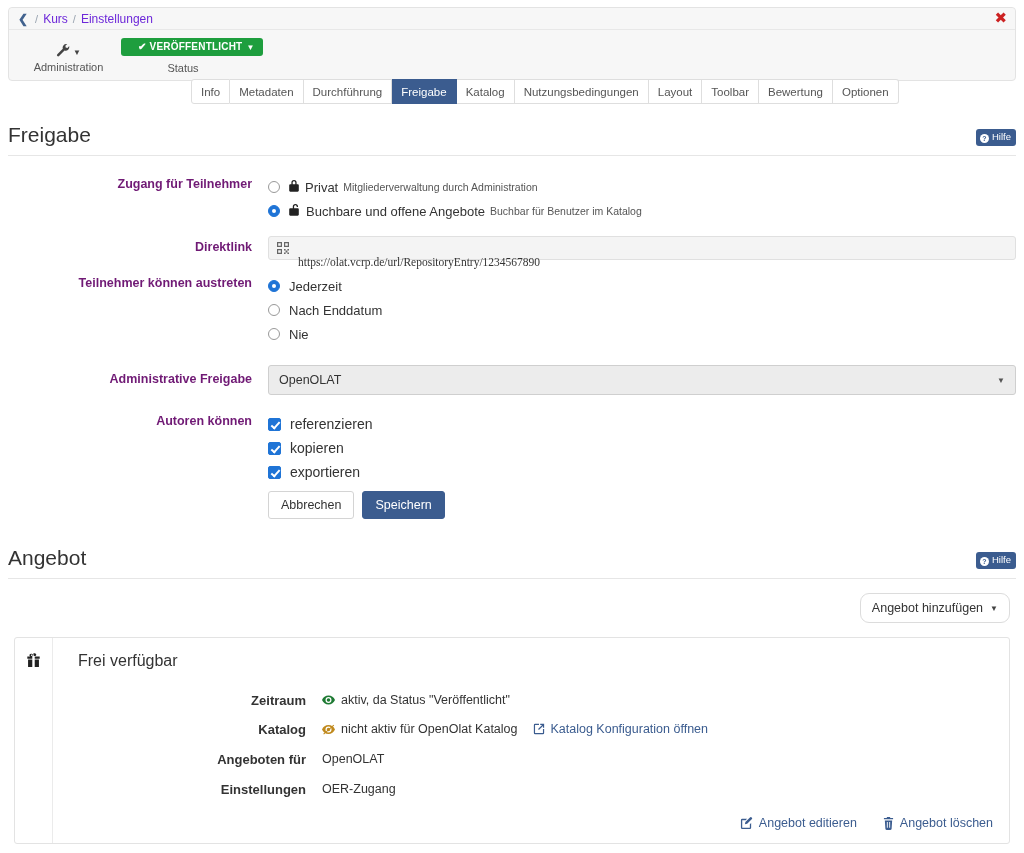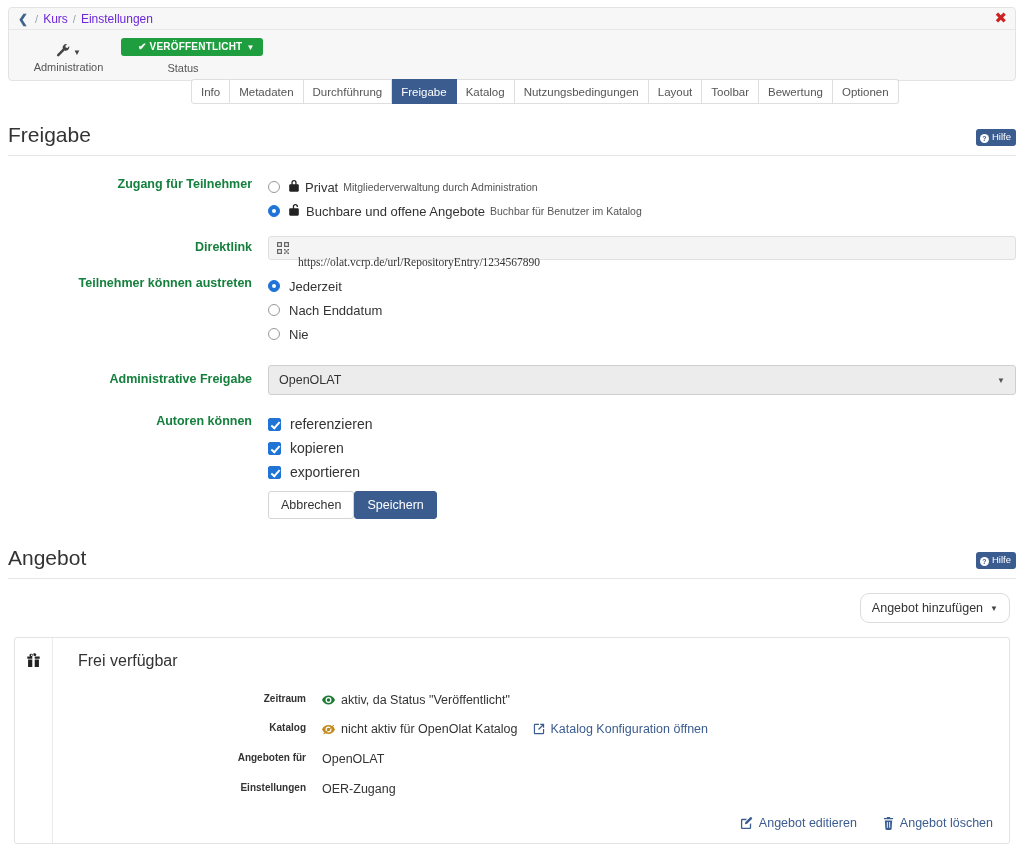--- a/index.html
+++ b/index.html
@@ -119,21 +119,21 @@
     text-align: center; line-height: 9px;
     margin-right: 3px;
     vertical-align: -1px;
   }
 
   
   .form-row { position: absolute; left: 0; width: 1016px; }
   .f-label {
     position: absolute; left: 0; width: 252px;
     text-align: right;
-    font-weight: bold; font-size: 12.5px; color: #15803d;
+    font-weight: bold; font-size: 12.5px; color: #701a75;
   }
   .f-ctrl { position: absolute; left: 268px; }
 
   .radio-line { display: flex; align-items: center; height: 20px; margin-bottom: 4px; }
   .radio {
     width: 12px; height: 12px; border-radius: 50%;
     border: 1px solid #999; background: #fff;
     margin-right: 9px; flex: 0 0 auto;
     position: relative; cursor: pointer;
   }
@@ -211,21 +211,21 @@
     font-size: 15px; color: #222;
   }
   .offer-body { position: absolute; left: 39px; top: 0; right: 0; bottom: 0; }
   .offer-title {
     position: absolute; left: 24px; top: 14px;
     font-size: 16px; color: #333;
   }
   .o-row { position: absolute; left: 0; width: 100%; height: 20px; }
   .o-label {
     position: absolute; left: 0; width: 252px; text-align: right;
-    font-weight: bold; font-size: 10px; color: #333;
+    font-weight: bold; font-size: 13px; color: #333;
   }
   .o-val {
     position: absolute; left: 268px;
     font-size: 12.5px; color: #333;
     display: flex; align-items: center;
   }
   .eye-on { color: #1e7a33; margin-right: 6px; display: inline-flex; }
   .eye-off { color: #c08a1e; margin-right: 6px; display: inline-flex; }
   .o-link {
     color: #3b5c8f; font-size: 12.5px; cursor: pointer;
@@ -379,21 +379,21 @@
       <span class="cb-label">referenzieren</span>
     </div>
     <div class="cb-line">
       <span class="cbox"></span>
       <span class="cb-label">kopieren</span>
     </div>
     <div class="cb-line">
       <span class="cbox"></span>
       <span class="cb-label">exportieren</span>
     </div>
-    <div style="display:flex; gap:0; margin-top:9px;">
+    <div style="display:flex; gap:8px; margin-top:9px;">
       <div class="btn btn-default">Abbrechen</div>
       <div class="btn btn-primary">Speichern</div>
     </div>
   </div>
 </div>
 
 <div class="section-head" style="top:545px;">
   <h1 class="section-title">Angebot</h1>
   <div class="btn-help"><span class="qm">?</span><span>Hilfe</span></div>
 </div>

